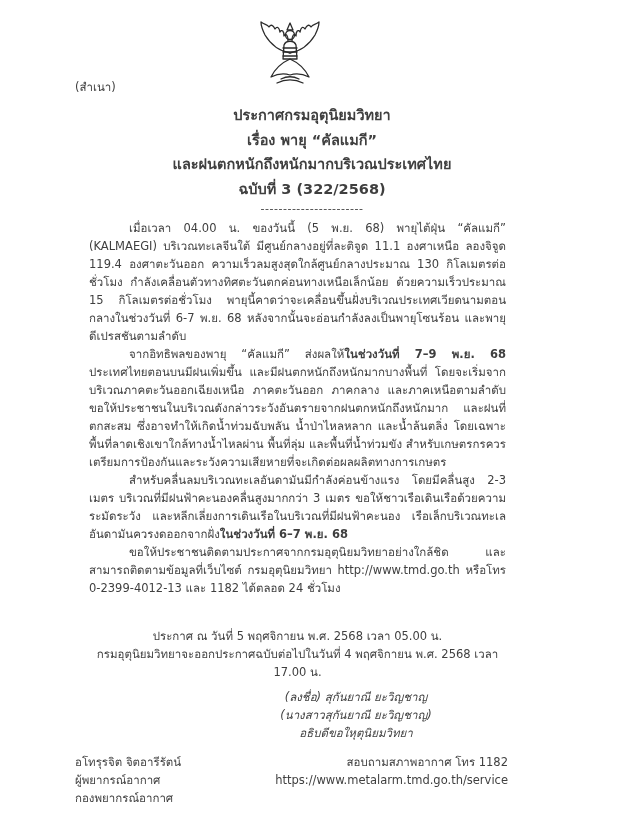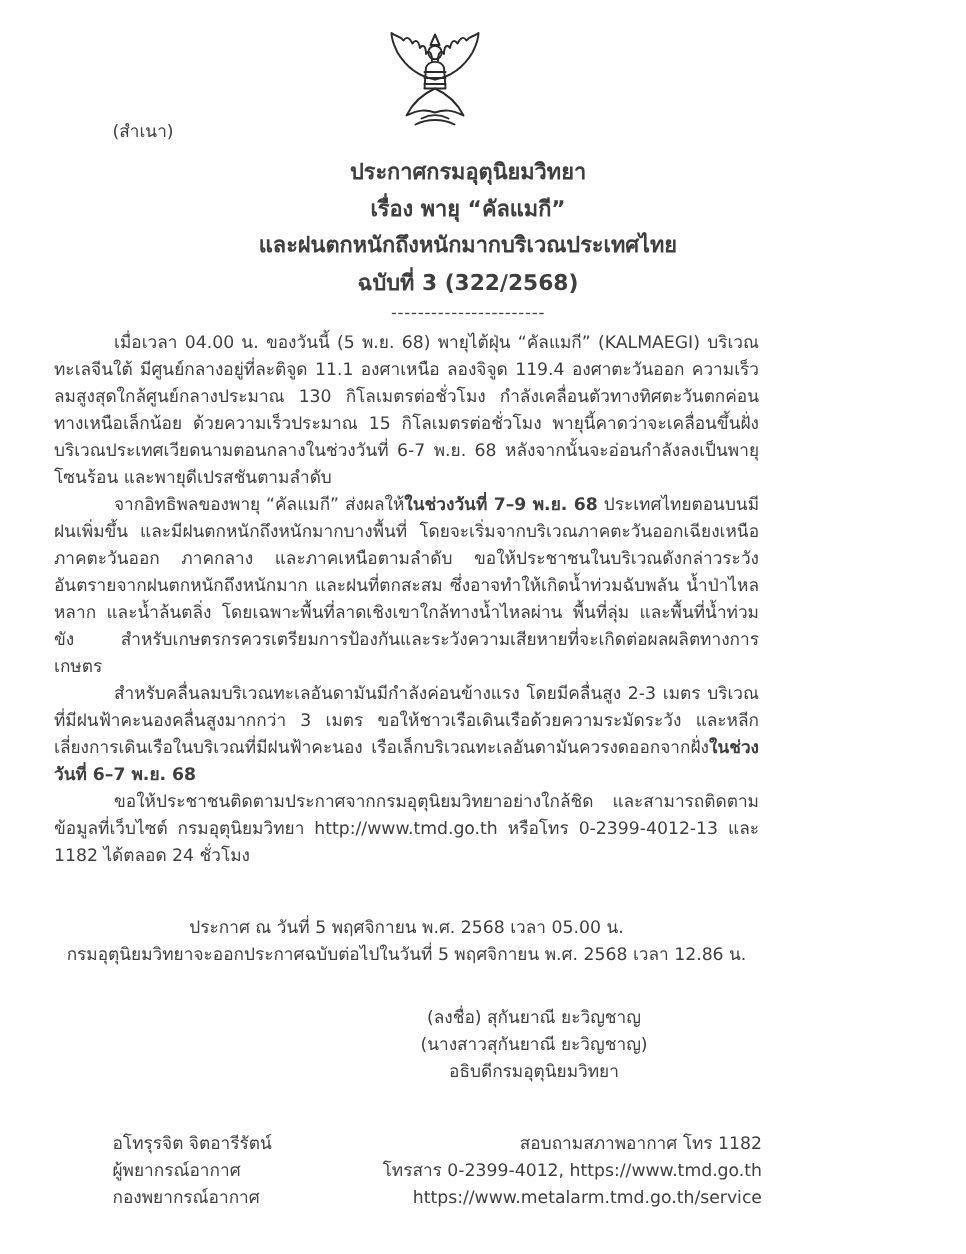--- a/index.html
+++ b/index.html
@@ -34,45 +34,46 @@
   .header .hline { line-height: 24.5px; }
   .divider {
     text-align: center;
     font-weight: normal;
     font-size: 11px;
     line-height: 15px;
     letter-spacing: 0.5px;
     color: #3f3f3f;
   }
   .content {
-    padding: 0 74px 0 36px;
+    padding: 0 74px 0 89px;
   }
   .body-text {
     margin-top: 3px;
     font-size: 11.5px;
     line-height: 18px;
     text-align: justify;
   }
   .para {
     margin: 0;
     text-indent: 40px;
   }
   .center-lines {
     margin-top: 30px;
     text-align: center;
     font-size: 11.5px;
     line-height: 18px;
   }
   .sign-block {
-    margin-top: 24px;
+    margin-top: 7px;
     margin-left: 216px;
     width: 280px;
     text-align: center;
     font-size: 11.5px;
     line-height: 18px;
+    font-style: italic;
   }
   .certified {
     position: absolute;
     left: 75px;
     top: 597px;
     font-size: 11.5px;
     line-height: 18px;
   }
   .certified svg { display: block; margin: 3px 0 4px -2px; }
   .footer {
@@ -121,36 +122,35 @@
 
   <div class="content body-text">
     <p class="para"><span>เมื่อเวลา 04.00 น. ของวันนี้ (5 พ.ย. 68) พายุไต้ฝุ่น “คัลแมกี” (KALMAEGI) บริเวณทะเลจีนใต้ มีศูนย์กลางอยู่ที่ละติจูด 11.1 องศาเหนือ ลองจิจูด 119.4 องศาตะวันออก ความเร็วลมสูงสุดใกล้ศูนย์กลางประมาณ 130 กิโลเมตรต่อชั่วโมง กำลังเคลื่อนตัวทางทิศตะวันตกค่อนทางเหนือเล็กน้อย ด้วยความเร็วประมาณ 15 กิโลเมตรต่อชั่วโมง พายุนี้คาดว่าจะเคลื่อนขึ้นฝั่งบริเวณประเทศเวียดนามตอนกลางในช่วงวันที่ 6-7 พ.ย. 68 หลังจากนั้นจะอ่อนกำลังลงเป็นพายุโซนร้อน และพายุดีเปรสชันตามลำดับ</span></p>
     <p class="para"><span>จากอิทธิพลของพายุ “คัลแมกี” ส่งผลให้</span><b>ในช่วงวันที่ 7–9 พ.ย. 68</b><span> ประเทศไทยตอนบนมีฝนเพิ่มขึ้น และมีฝนตกหนักถึงหนักมากบางพื้นที่ โดยจะเริ่มจากบริเวณภาคตะวันออกเฉียงเหนือ ภาคตะวันออก ภาคกลาง และภาคเหนือตามลำดับ ขอให้ประชาชนในบริเวณดังกล่าวระวังอันตรายจากฝนตกหนักถึงหนักมาก และฝนที่ตกสะสม ซึ่งอาจทำให้เกิดน้ำท่วมฉับพลัน น้ำป่าไหลหลาก และน้ำล้นตลิ่ง โดยเฉพาะพื้นที่ลาดเชิงเขาใกล้ทางน้ำไหลผ่าน พื้นที่ลุ่ม และพื้นที่น้ำท่วมขัง สำหรับเกษตรกรควรเตรียมการป้องกันและระวังความเสียหายที่จะเกิดต่อผลผลิตทางการเกษตร</span></p>
     <p class="para"><span>สำหรับคลื่นลมบริเวณทะเลอันดามันมีกำลังค่อนข้างแรง โดยมีคลื่นสูง 2-3 เมตร บริเวณที่มีฝนฟ้าคะนองคลื่นสูงมากกว่า 3 เมตร ขอให้ชาวเรือเดินเรือด้วยความระมัดระวัง และหลีกเลี่ยงการเดินเรือในบริเวณที่มีฝนฟ้าคะนอง เรือเล็กบริเวณทะเลอันดามันควรงดออกจากฝั่ง</span><b>ในช่วงวันที่ 6–7 พ.ย. 68</b></p>
     <p class="para"><span>ขอให้ประชาชนติดตามประกาศจากกรมอุตุนิยมวิทยาอย่างใกล้ชิด และสามารถติดตามข้อมูลที่เว็บไซต์ กรมอุตุนิยมวิทยา http://www.tmd.go.th หรือโทร 0-2399-4012-13 และ 1182 ได้ตลอด 24 ชั่วโมง</span></p>
   </div>
 
   <div class="content center-lines">
     <div>ประกาศ ณ วันที่ 5 พฤศจิกายน พ.ศ. 2568 เวลา 05.00 น.</div>
-    <div>กรมอุตุนิยมวิทยาจะออกประกาศฉบับต่อไปในวันที่ 5 พฤศจิกายน พ.ศ. 2568 เวลา 12.86 น.</div>
+    <div>กรมอุตุนิยมวิทยาจะออกประกาศฉบับต่อไปในวันที่ 4 พฤศจิกายน พ.ศ. 2568 เวลา 17.00 น.</div>
   </div>
 
   <div class="sign-block">
     <div>(ลงชื่อ) สุกันยาณี ยะวิญชาญ</div>
     <div>(นางสาวสุกันยาณี ยะวิญชาญ)</div>
-    <div>อธิบดีกรมอุตุนิยมวิทยา</div>
+    <div>อธิบดีขอใหุตุนิยมวิทยา</div>
   </div>
 
 
   <div class="footer">
     <div class="footer-left">
       <div>อโทรุรจิต จิตอารีรัตน์</div>
       <div>ผู้พยากรณ์อากาศ</div>
       <div>กองพยากรณ์อากาศ</div>
     </div>
     <div class="footer-right">
       <div>สอบถามสภาพอากาศ โทร 1182</div>
-      <div>โทรสาร 0-2399-4012, https://www.tmd.go.th</div>
       <div>https://www.metalarm.tmd.go.th/service</div>
     </div>
   </div>
 
 </div>
 
 </body></html>

